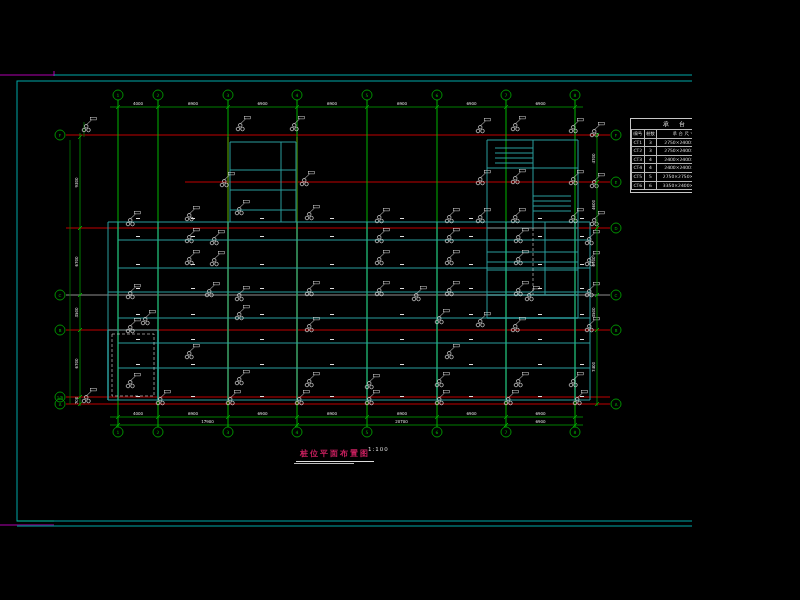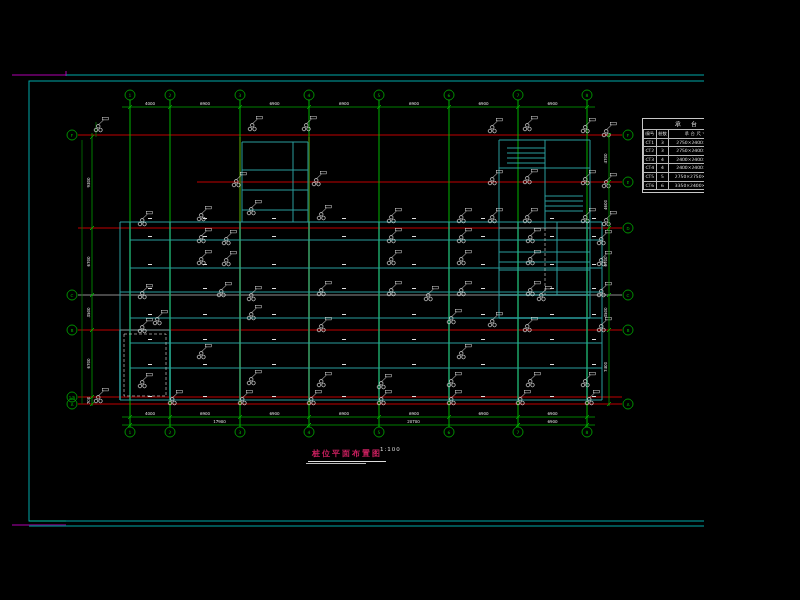--- a/index.html
+++ b/index.html
@@ -1,17 +1,17 @@
 <!DOCTYPE html>
 <html><head>
 <meta charset="utf-8">
 <style>
   html,body{margin:0;padding:0;background:#000;}
   #stage{position:relative;width:692px;height:600px;background:#000;overflow:hidden;
-         font-family:"DejaVu Sans",sans-serif;margin-left:12px;}
+         font-family:"DejaVu Sans",sans-serif;}
   #plan-svg{position:absolute;left:0;top:0;}
   
   #schedule{position:absolute;left:630px;top:118px;width:106px;height:73px;
             border:1px solid #c8c8c8;color:#ddd;background:#000;}
   #schedule .ttl{height:10px;line-height:10px;text-align:center;font-size:6px;letter-spacing:4px;color:#eee;}
   #schedule table{border-collapse:collapse;width:100%;}
   #schedule td,#schedule th{border:0.5px solid #b9b9b9;font-size:4.5px;font-weight:normal;
             color:#ddd;text-align:center;padding:0;height:7.6px;line-height:7.6px;overflow:hidden;white-space:nowrap;}
   
   #tblock{position:absolute;left:741px;top:87px;width:54px;height:434px;

